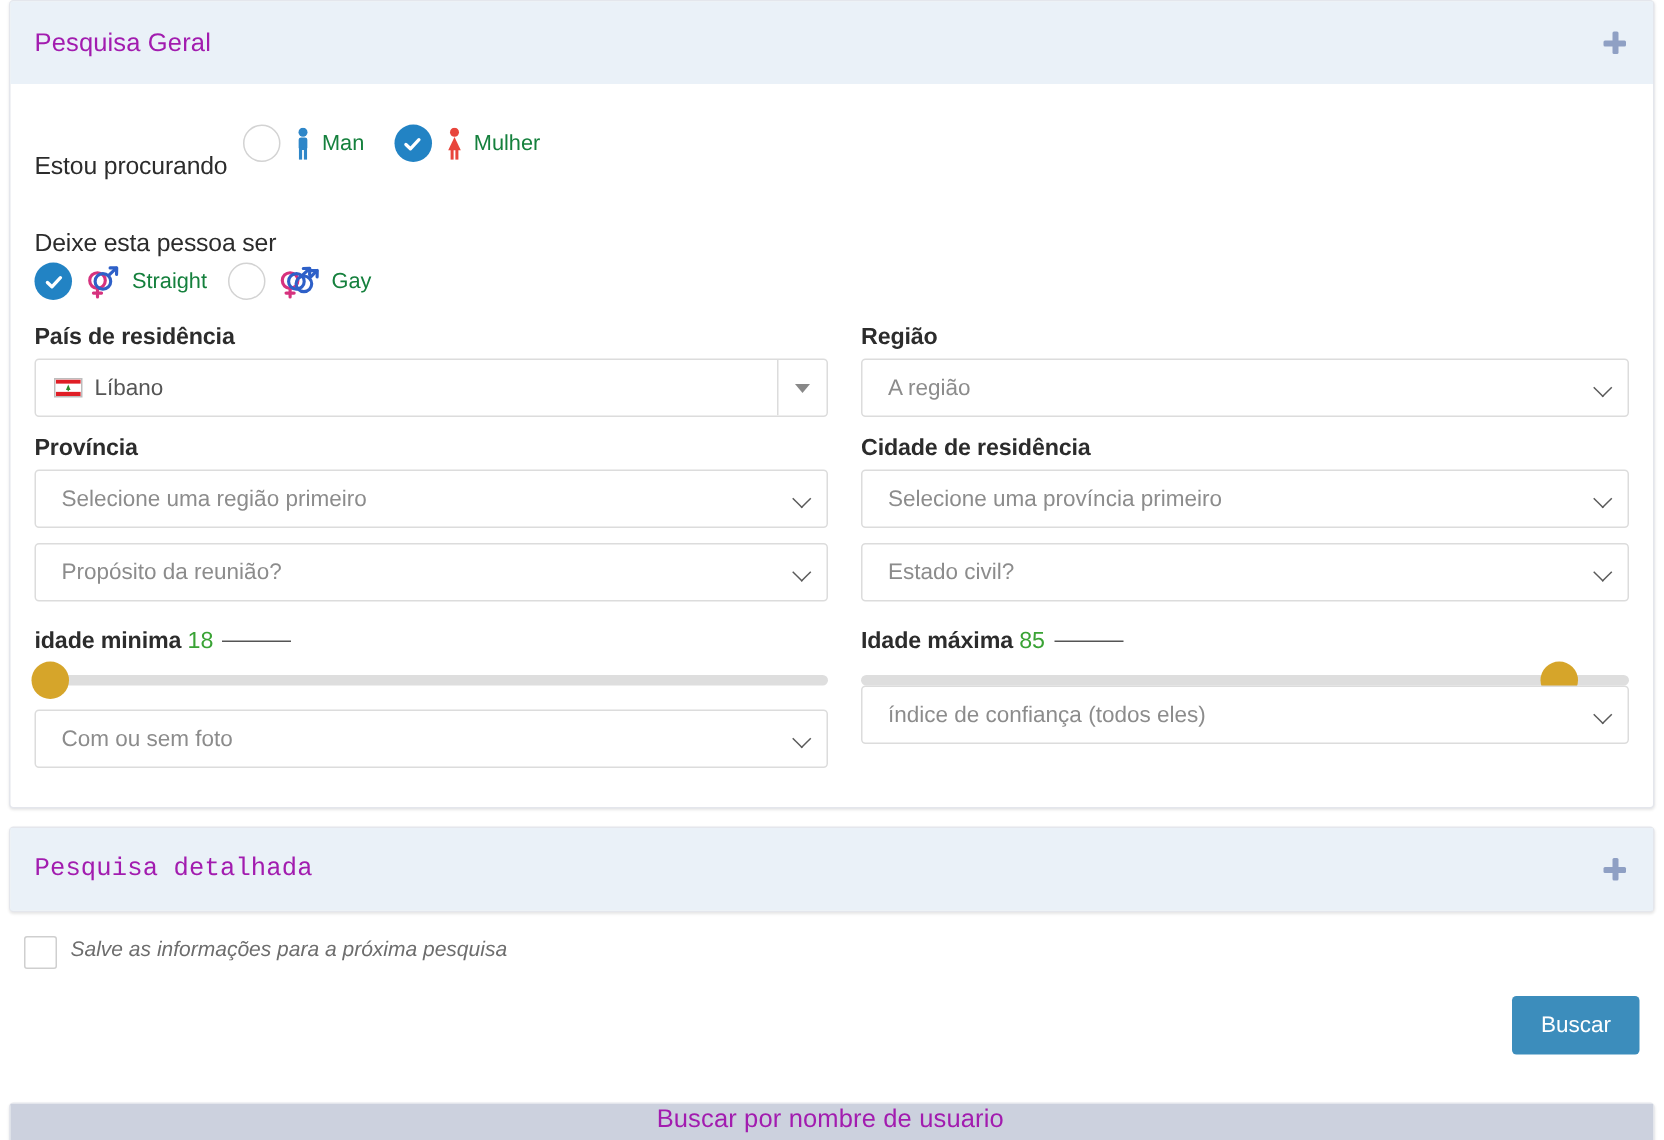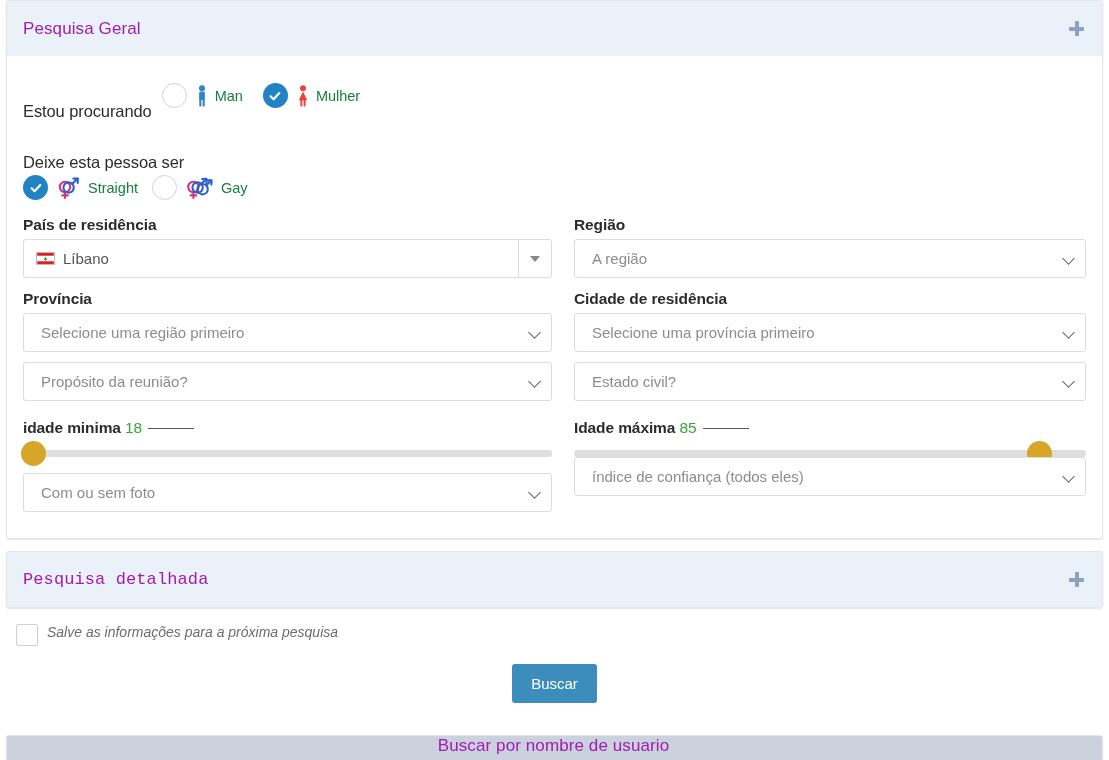--- a/index.html
+++ b/index.html
@@ -135,21 +135,21 @@
     border-radius: 50%; background: #d6a52a; cursor: pointer;
   }
 
   
   .save-row { display: flex; gap: 9px; padding: 2px 0 0 0; }
   .cb {
     width: 22px; height: 22px; border: 1px solid #cfcfcf;
     background: #fff; border-radius: 2px; flex: none; cursor: pointer;
   }
   .save-text { font-size: 14px; color: #6d6d6d; font-style: italic; }
-  .btn-row { display: flex; justify-content: center; margin-top: 18px; }
+  .btn-row { display: flex; justify-content: flex-end; margin-top: 18px; }
   .btn {
     background: #3c8dbc; color: #fff;
     font-size: 15px; border: none; border-radius: 3px;
     padding: 11px 19px; cursor: pointer;
   }
   .detail-body { padding: 16px 16px 18px 16px; }
 </style>
 </head>
 <body>
 

